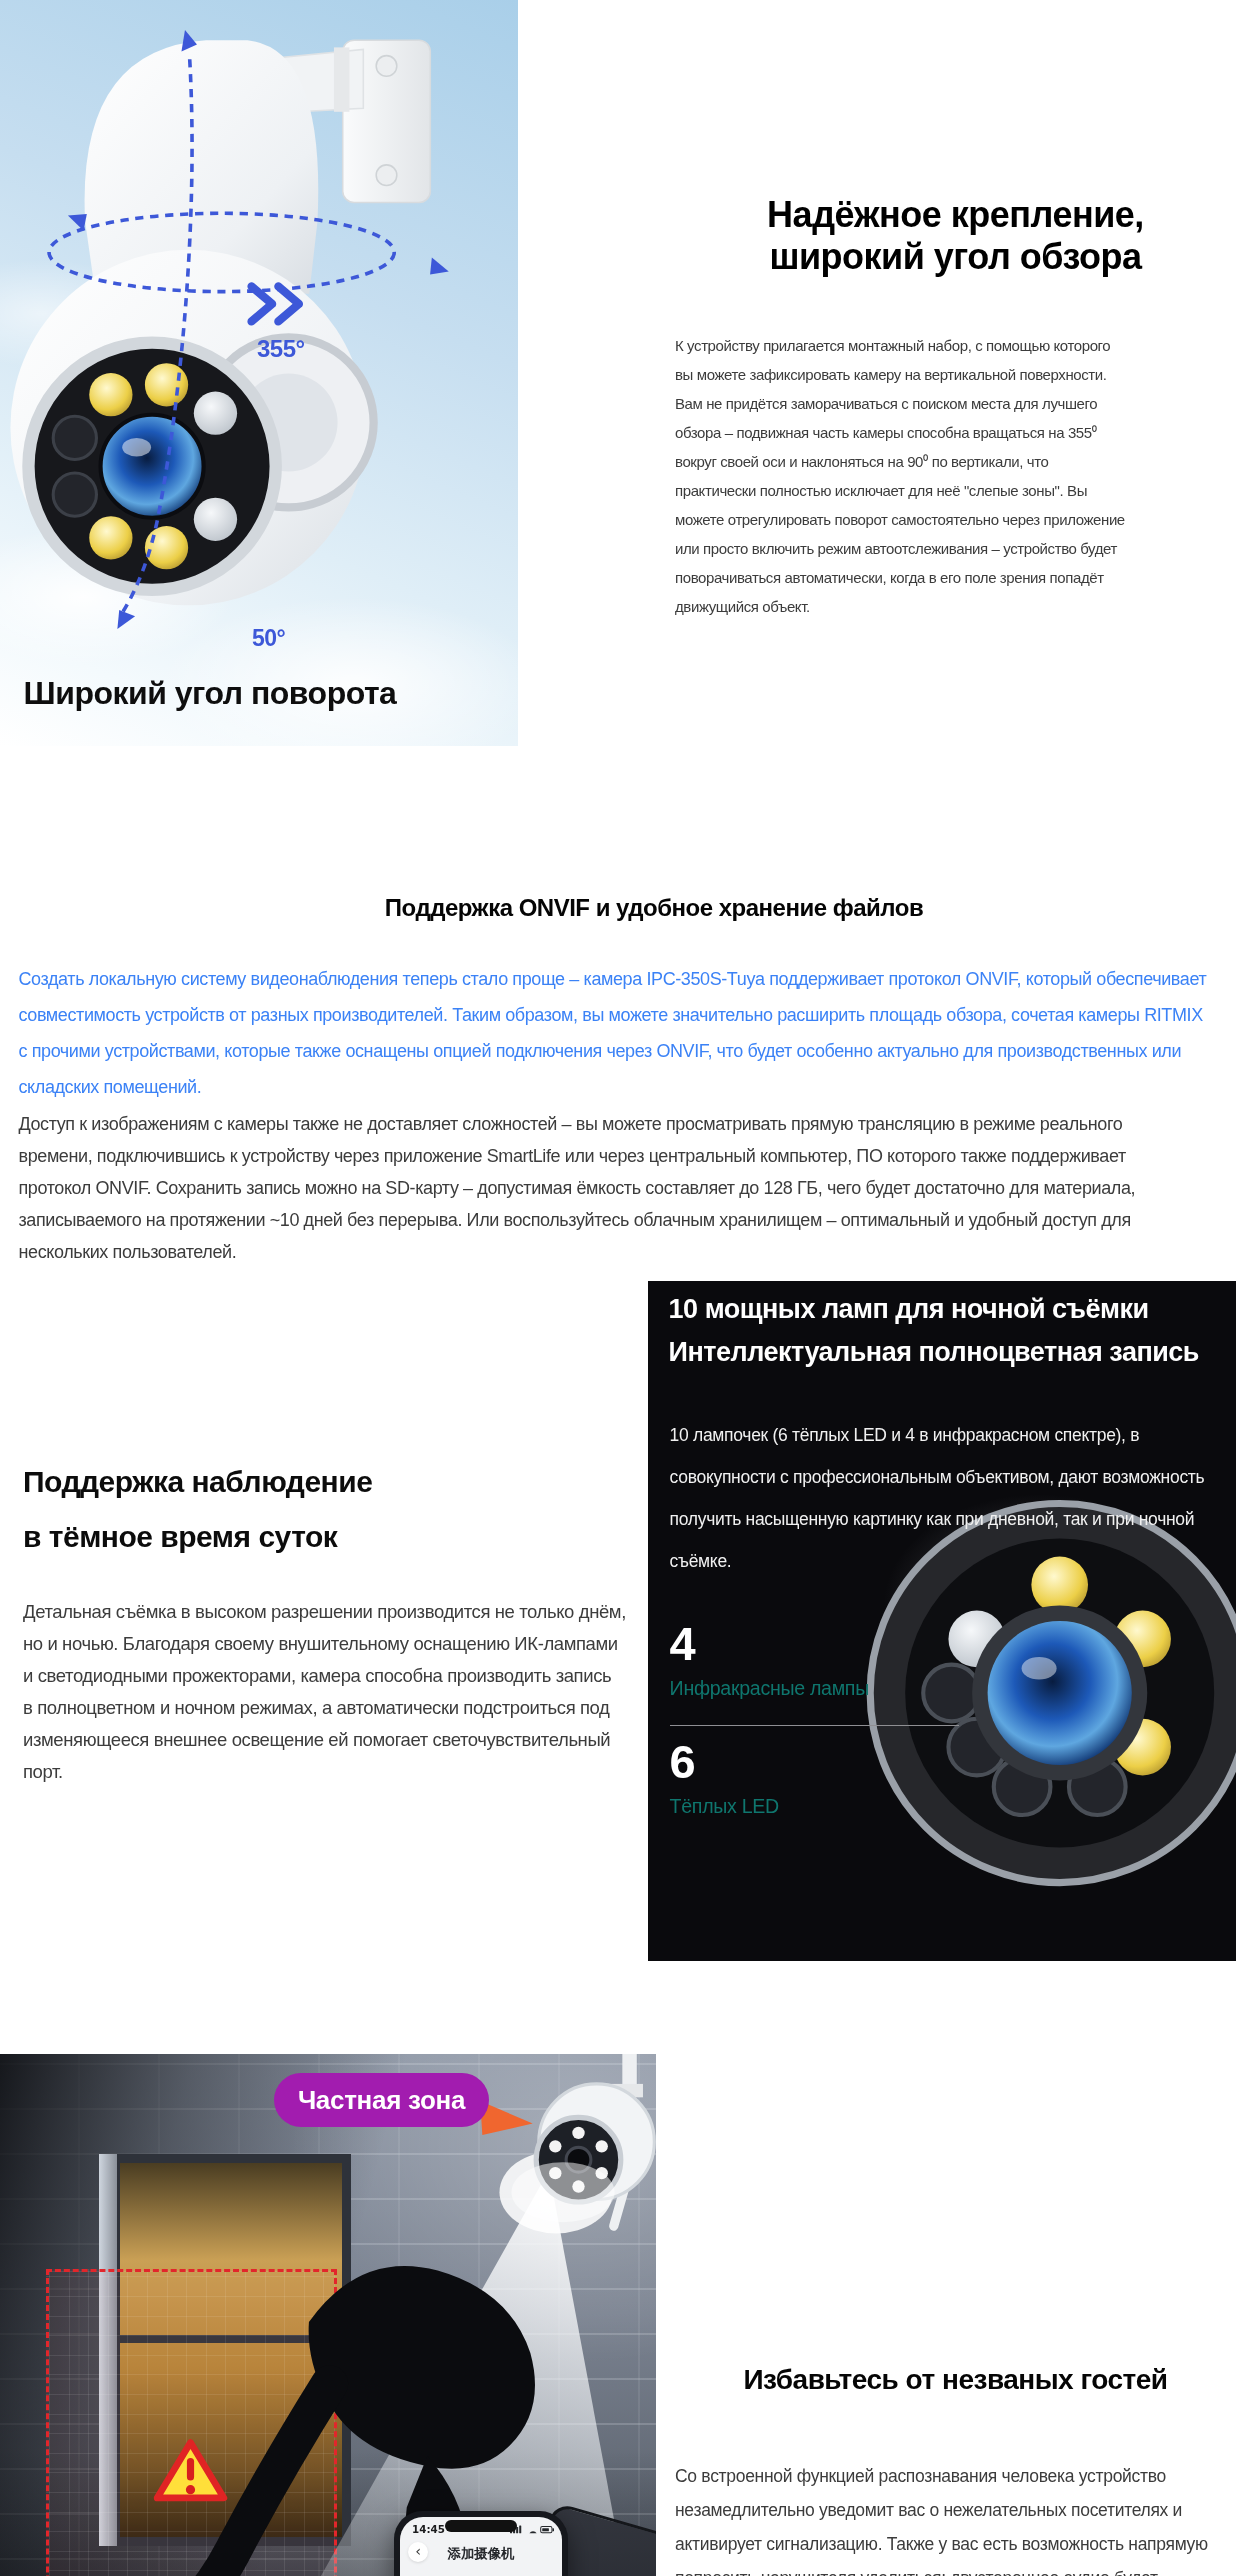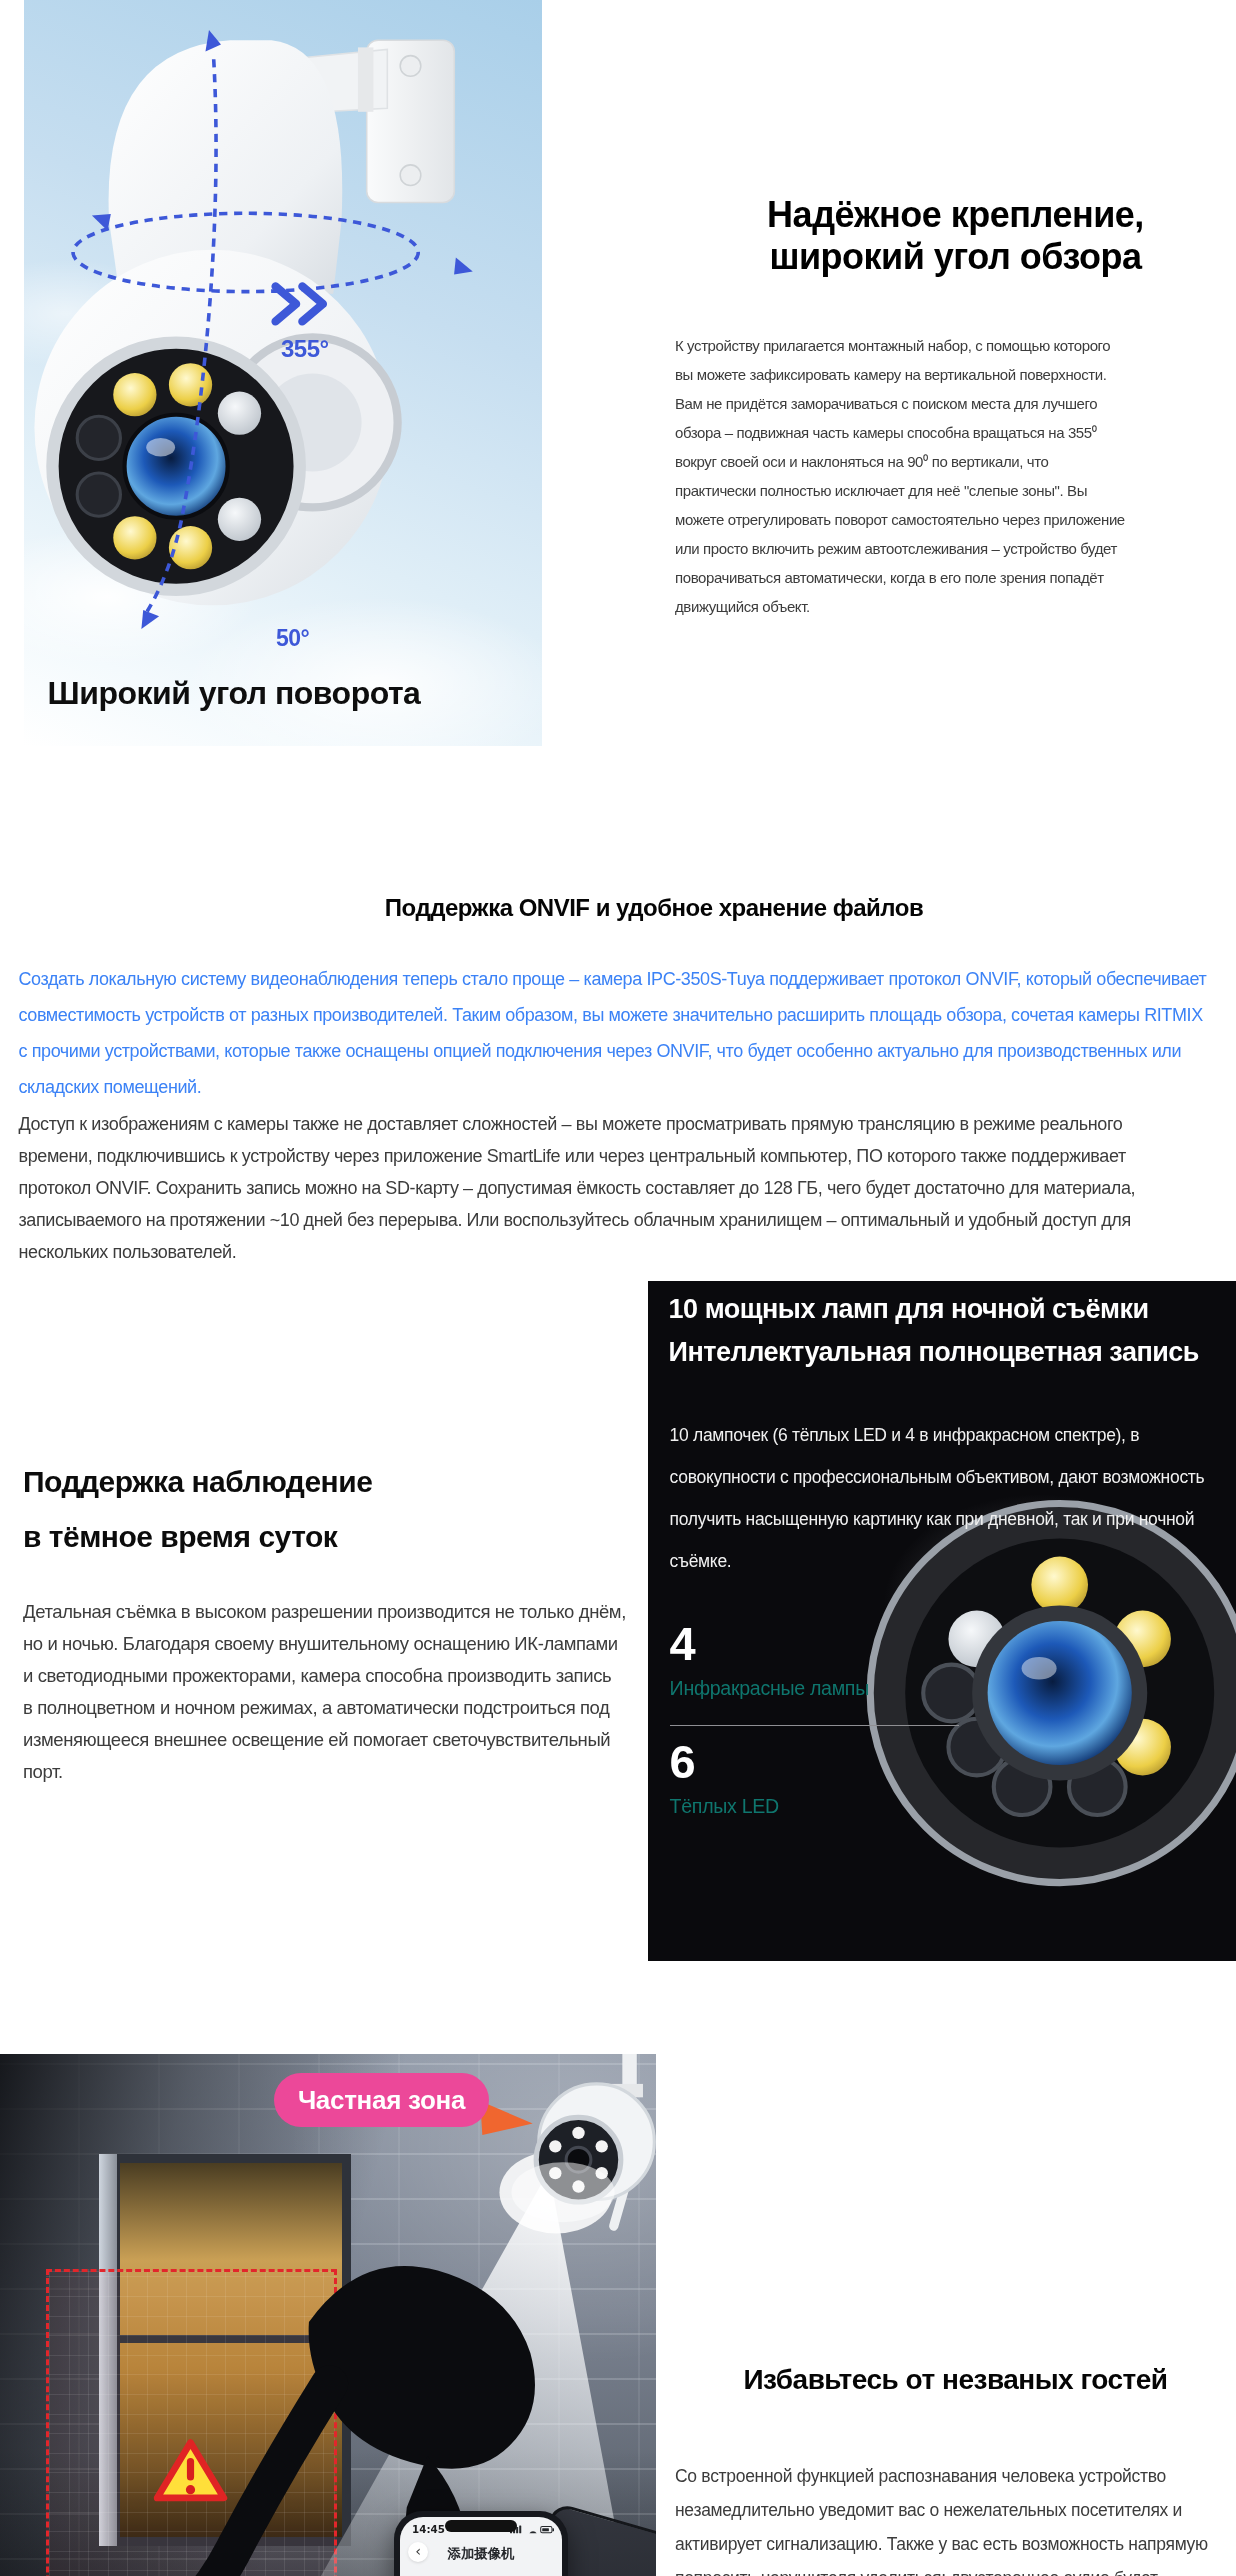--- a/index.html
+++ b/index.html
@@ -7,21 +7,21 @@
         font-family:"Liberation Sans",sans-serif;color:#3e3e3e;}
   .abs{position:absolute;}
   .pre{white-space:pre-line;}
 
   
   .sky{left:0;top:0;width:518px;height:746px;overflow:hidden;
     background:
       radial-gradient(216px 98px at 16% 80%, rgba(255,255,255,.95), transparent 70%),
       radial-gradient(268px 124px at 68% 92%, rgba(255,255,255,.9), transparent 72%),
       radial-gradient(165px 77px at 8% 42%, rgba(255,255,255,.55), transparent 70%),
-      linear-gradient(203deg,#a9cfe9 0%,#c6def0 38%,#dfeef7 66%,#f4fafd 88%,#ffffff 100%); margin-left: 24px;}
+      linear-gradient(203deg,#a9cfe9 0%,#c6def0 38%,#dfeef7 66%,#f4fafd 88%,#ffffff 100%);}
   .sky svg{position:absolute;left:0;top:0;}
   .lbl-355{left:257px;top:335px;font-size:24px;font-weight:bold;color:#3d58d8;letter-spacing:-0.5px;}
   .lbl-90{left:252px;top:625px;font-size:23px;font-weight:bold;color:#3d58d8;letter-spacing:-0.5px;}
   .sky-caption{left:0;top:675px;width:420px;text-align:center;font-size:32px;font-weight:bold;
                color:#0e0e0e;letter-spacing:-0.5px;}
   .s1-heading{left:675px;top:194px;width:561px;text-align:center;font-size:36px;font-weight:bold;
               line-height:42px;color:#000;letter-spacing:-0.5px;}
   .s1-body{left:675px;top:331px;width:561px;font-size:15px;line-height:29px;color:#3c3c3c;
            letter-spacing:-0.4px;}
 
@@ -65,21 +65,21 @@
   .np-window .jamb{position:absolute;left:-20.6px;top:-9.3px;width:17.5px;height:392px;
     background:linear-gradient(90deg,#cfd6df,#8a9099);}
   .red-zone{left:46px;top:215px;width:285px;height:613px;border:3.1px dashed #e2262b;
     background:
       repeating-linear-gradient(0deg, rgba(255,255,255,.09) 0 1px, transparent 1px 19.6px),
       repeating-linear-gradient(90deg, rgba(255,255,255,.09) 0 1px, transparent 1px 19.6px),
       rgba(255,120,120,.05);}
   .np-overlay{left:0;top:0;}
   .warn{left:152px;top:382px;}
   .np-cam{right:0;top:0;}
-  .bubble{left:274px;top:19px;width:215px;height:54px;background:#ec4899;border-radius:28px;
+  .bubble{left:274px;top:19px;width:215px;height:54px;background:#a21caf;border-radius:28px;
           display:flex;align-items:center;justify-content:center;color:#fff;font-size:26px;
           font-weight:bold;letter-spacing:-0.3px;z-index:30;}
   .bubble-tail{left:479px;top:47px;z-index:29;}
 
   .phone-back{left:518px;top:461px;width:124px;height:242px;background:linear-gradient(160deg,#33363e,#1d1f25);
               border:3.1px solid #15171b;border-radius:18.5px;transform:rotate(16deg);z-index:18;}
   .phone{left:394px;top:457px;width:174px;height:388px;background:#16181d;border-radius:28px;
          padding:0;z-index:20;box-shadow:0 9.3px 26px rgba(0,0,0,.5);}
   .screen{position:absolute;left:5.7px;top:5.7px;right:5.7px;bottom:5.7px;background:#f2f3f5;
           border-radius:23px;overflow:hidden;font-family:"DejaVu Sans",sans-serif;}

